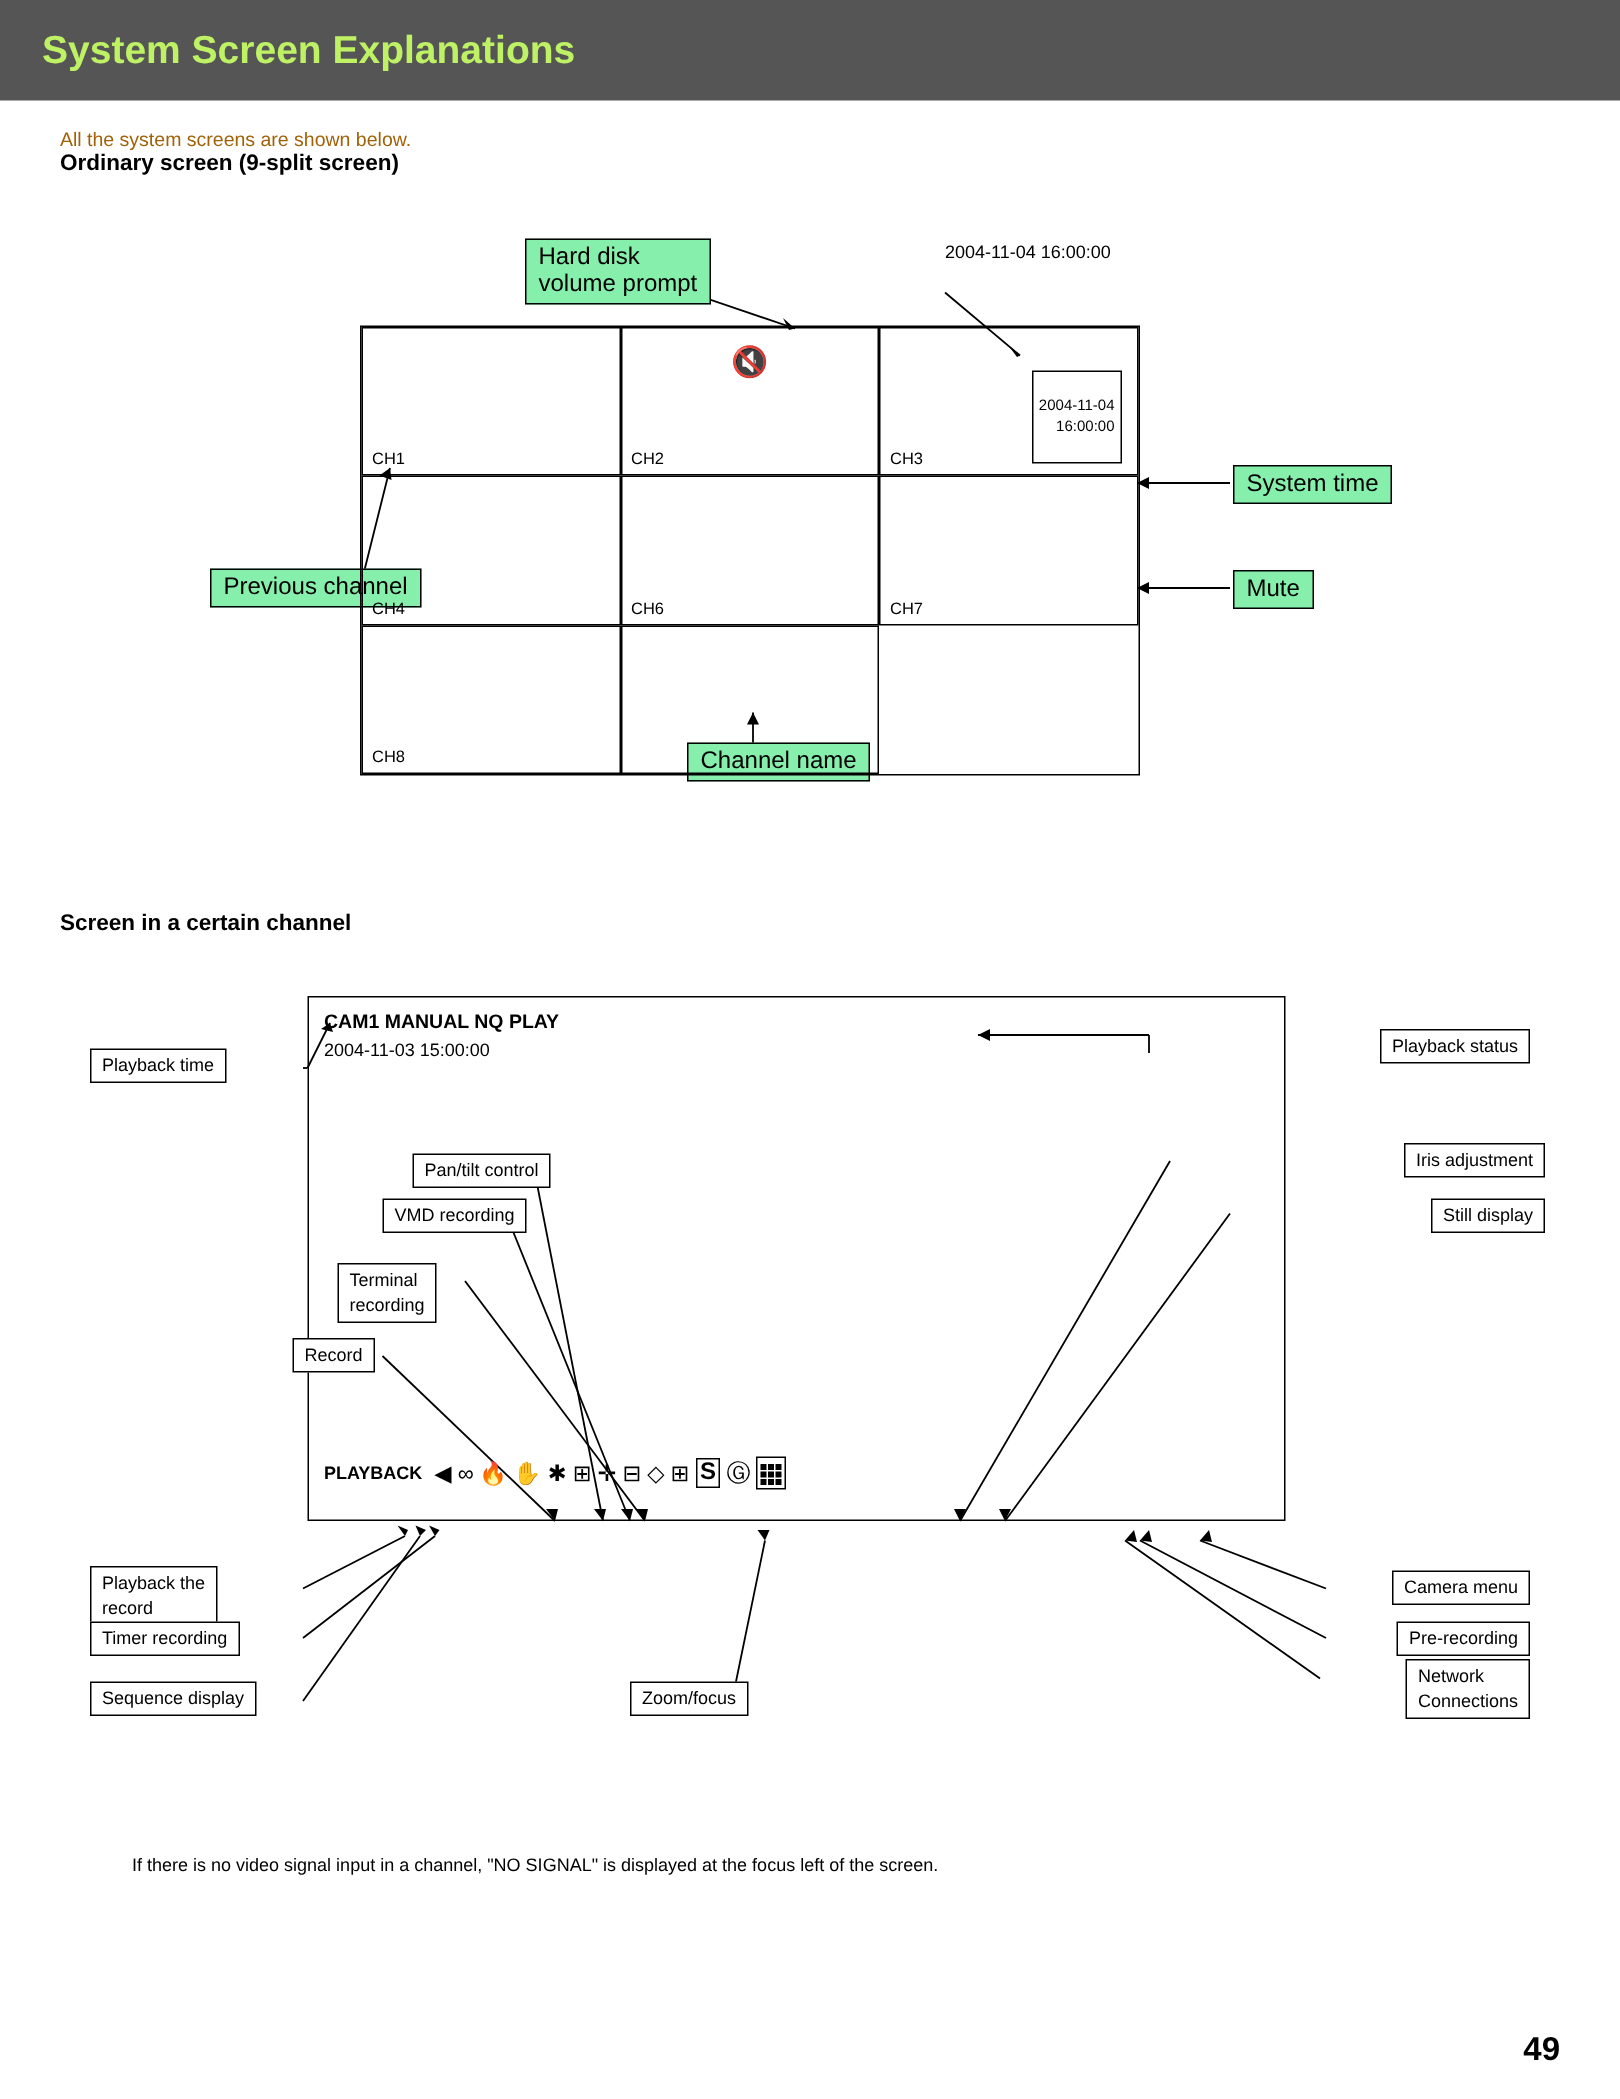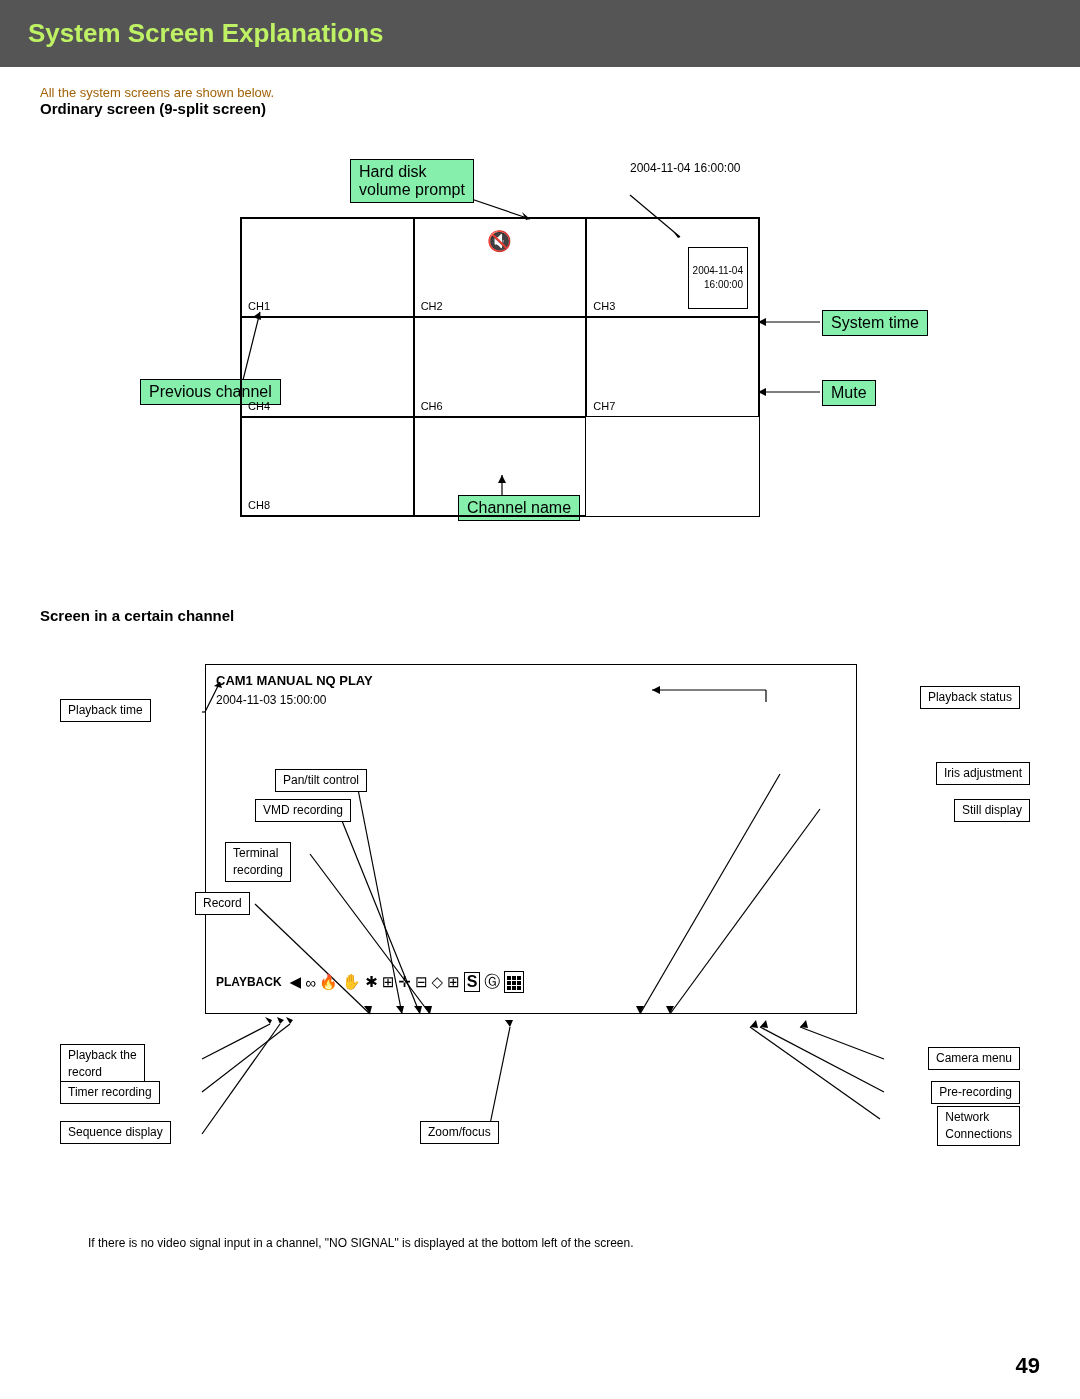--- a/index.html
+++ b/index.html
@@ -460,18 +460,18 @@
       <span>Zoom/focus</span>
     </div>
 
     <div class="ann-label-border" style="right:20px; top:462px; line-height:1.4;">
       <span>Network<br>Connections</span>
     </div>
 
   </div>
 
   <div class="note-section">
-    <p style="padding-left:38px;">If there is no video signal input in a channel, "NO SIGNAL" is displayed at the bottom left of the screen.</p>
+    <p style="padding-left:38px;">If there is no video signal input in a channel, "NO SIGNAL" is displayed at the focus left of the screen.</p>
   </div>
 
 </div>
 
 <div class="page-number">49</div>
 
 </body></html>

